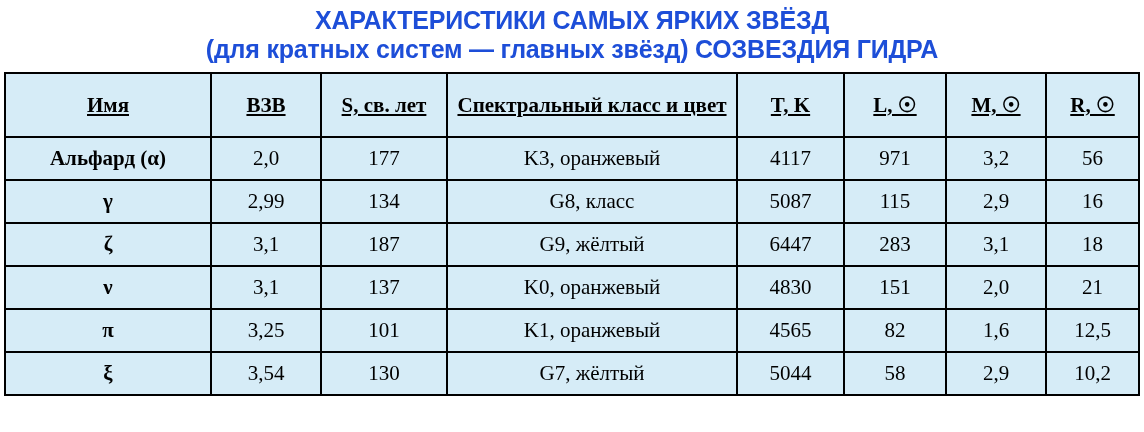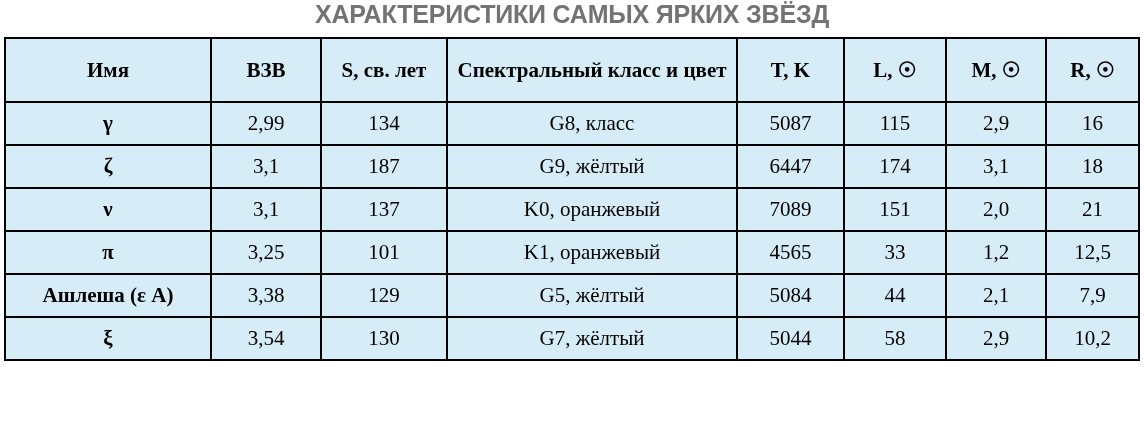--- a/index.html
+++ b/index.html
@@ -20,21 +20,22 @@
     position: relative;
     box-sizing: border-box;
   }
   .title-block {
     text-align: center;
     font-family: "Liberation Sans", sans-serif;
     font-weight: bold;
     font-size: 25px;
     line-height: 29px;
     letter-spacing: -0.2px;
-    color: #737373;
+    padding-top: 6px;
+    color: #1d4ed8;
   }
   .title-line {
     display: block;
     white-space: nowrap;
   }
   table.stars {
     border-collapse: collapse;
     width: 1134px;
     margin: 8px auto 0 auto;
     table-layout: fixed;
@@ -48,20 +49,21 @@
     background: #d6ecf7;
     font-size: 21px;
     padding: 0;
   }
   table.stars thead th {
     height: 58px;
     font-weight: bold;
     font-size: 21px;
     line-height: 24px;
     padding: 2px 4px;
+    text-decoration: underline;
   }
   table.stars tbody td {
     height: 39px;
     font-size: 21px;
     padding: 1px 4px;
   }
   table.stars tbody td.name {
     font-weight: bold;
   }
   .col-name { width: 206px; }
@@ -73,20 +75,21 @@
   .col-m { width: 100px; }
   .col-r { width: 93px; }
 </style>
 </head>
 <body>
 
 <div class="page">
 
   <div class="title-block">
     <span class="title-line">ХАРАКТЕРИСТИКИ САМЫХ ЯРКИХ ЗВЁЗД</span>
+    <span class="title-line">(для кратных систем — главных звёзд) СОЗВЕЗДИЯ ГИДРА</span>
   </div>
 
   <table class="stars">
     <colgroup>
       <col class="col-name">
       <col class="col-bzv">
       <col class="col-s">
       <col class="col-spec">
       <col class="col-t">
       <col class="col-l">
@@ -100,68 +103,68 @@
         <th>S, св. лет</th>
         <th>Спектральный класс и цвет</th>
         <th>T, K</th>
         <th>L, ☉</th>
         <th>M, ☉</th>
         <th>R, ☉</th>
       </tr>
     </thead>
     <tbody>
       <tr>
+        <td class="name">Альфард (α)</td>
+        <td>2,0</td>
+        <td>177</td>
+        <td>K3, оранжевый</td>
+        <td>4117</td>
+        <td>971</td>
+        <td>3,2</td>
+        <td>56</td>
+      </tr>
+      <tr>
         <td class="name">γ</td>
         <td>2,99</td>
         <td>134</td>
         <td>G8, класс</td>
         <td>5087</td>
         <td>115</td>
         <td>2,9</td>
         <td>16</td>
       </tr>
       <tr>
         <td class="name">ζ</td>
         <td>3,1</td>
         <td>187</td>
         <td>G9, жёлтый</td>
         <td>6447</td>
-        <td>174</td>
+        <td>283</td>
         <td>3,1</td>
         <td>18</td>
       </tr>
       <tr>
         <td class="name">ν</td>
         <td>3,1</td>
         <td>137</td>
         <td>K0, оранжевый</td>
-        <td>7089</td>
+        <td>4830</td>
         <td>151</td>
         <td>2,0</td>
         <td>21</td>
       </tr>
       <tr>
         <td class="name">π</td>
         <td>3,25</td>
         <td>101</td>
         <td>K1, оранжевый</td>
         <td>4565</td>
-        <td>33</td>
-        <td>1,2</td>
+        <td>82</td>
+        <td>1,6</td>
         <td>12,5</td>
-      </tr>
-      <tr>
-        <td class="name">Ашлеша (ε A)</td>
-        <td>3,38</td>
-        <td>129</td>
-        <td>G5, жёлтый</td>
-        <td>5084</td>
-        <td>44</td>
-        <td>2,1</td>
-        <td>7,9</td>
       </tr>
       <tr>
         <td class="name">ξ</td>
         <td>3,54</td>
         <td>130</td>
         <td>G7, жёлтый</td>
         <td>5044</td>
         <td>58</td>
         <td>2,9</td>
         <td>10,2</td>

